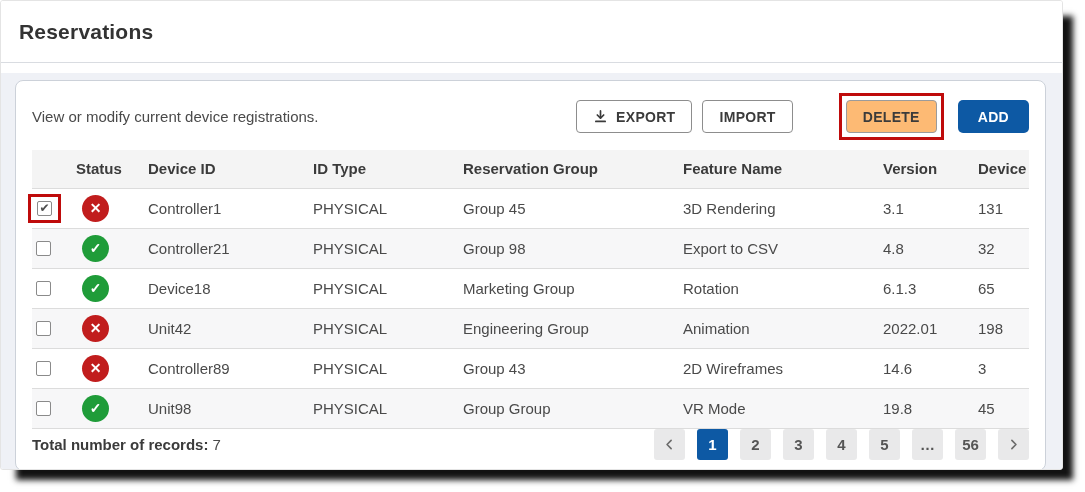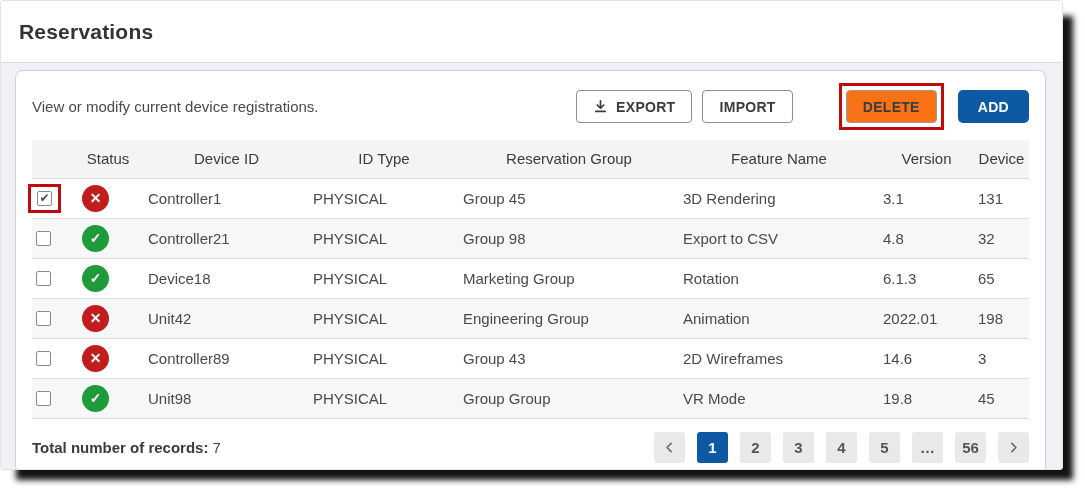--- a/index.html
+++ b/index.html
@@ -7,60 +7,60 @@
     --ink:#3b3b3b; --ink2:#4a4a4a; --line:#dcdcdc;
   }
   *{box-sizing:border-box; margin:0; padding:0;}
   html,body{width:1085px; height:492px; background:#fff; overflow:hidden;}
   body{font-family:"Liberation Sans", sans-serif;}
 
   .window{
     width:1063px; height:470px; background:#fff;
     border:1px solid #e4e4e4; border-radius:3px;
     box-shadow:13px 13px 6px -3px rgba(0,0,0,0.93);
-    display:flex; flex-direction:column; overflow:hidden;
+    display:flex; flex-direction:column; overflow:hidden;gap:10px;
   }
   .titlebar{height:62px; background:#fff; border-bottom:1px solid #d9dce1;
     display:flex; align-items:center; padding:0 18px; flex:none;}
   .titlebar h1{font-size:21px; font-weight:700; color:#333; letter-spacing:.2px;}
 
   .page{flex:1; background:#eff1f6; padding:7px 16px 13px 14px; display:flex;}
   .card{flex:1; background:#fff; border:1px solid #ccd1d9; border-radius:8px;
     padding:12px 16px 10px 16px; display:flex; flex-direction:column;}
 
   .card-top{display:flex; align-items:center; justify-content:space-between; min-height:40px;}
   .desc{font-size:15px; color:var(--ink2);}
   .actions{display:flex; align-items:center; gap:10px;}
   .btn{height:33px; display:inline-flex; align-items:center; justify-content:center;
     padding:0 16px; font-family:inherit; font-size:14px; font-weight:700; letter-spacing:.3px;
     color:var(--ink); background:#fff; border:1px solid #8d8d8d; border-radius:4px; cursor:pointer;}
   .btn .dl-icon{margin-right:8px; display:inline-flex;}
-  .btn-delete{background:#f97316; border-color:#9b9b9b;}
+  .btn-delete{background:#fdba74; border-color:#9b9b9b;}
   .btn-add{background:var(--accent); border:none; color:#fff; padding:10px 20px; border-radius:5px;}
   .ann-box{border:3px solid var(--ann); padding:4px; display:inline-flex; margin:0 4px 0 36px;}
 
   table{width:100%; border-collapse:collapse; margin-top:10px; table-layout:fixed;}
-  thead th{background:#f4f4f4; height:38px; font-size:15px; font-weight:400; color:var(--ink);
-    text-align:center; padding:0 4px; border-bottom:1px solid var(--line);}
+  thead th{background:#f4f4f4; height:38px; font-size:15px; font-weight:700; color:var(--ink);
+    text-align:left; padding:0 4px; border-bottom:1px solid var(--line);}
   tbody td{height:40px; font-size:15px; color:var(--ink2); padding:0 4px;
     border-bottom:1px solid var(--line); background:#fff;}
   tbody tr:nth-child(even) td{background:#f7f7f8;}
 
   .cb-wrap{display:flex; align-items:center; height:100%;}
   .cb{width:15px; height:15px; border:1px solid #8a8a8a; border-radius:2px; background:#fff;
     display:inline-flex; align-items:center; justify-content:center; cursor:pointer;
     font-size:12px; color:#4d4d4d; line-height:1;}
   .cb-ann{border:3px solid var(--ann); padding:4px 6px; display:inline-flex; margin-left:-8px;}
 
   .st{width:27px; height:27px; border-radius:50%; display:inline-flex; align-items:center;
     justify-content:center; color:#fff; font-size:14px; font-weight:700; line-height:1; margin-left:6px;}
   .st.ok{background:var(--ok);}
   .st.err{background:var(--err);}
 
-  .card-bottom{display:flex; align-items:center; justify-content:space-between; margin-top:13px;}
+  .card-bottom{display:flex; align-items:center; justify-content:space-between; }
   .total{font-size:15px; color:var(--ink);}
   .total b{font-weight:700;}
   .total span{font-weight:400; color:var(--ink2);}
   .pager{display:flex; align-items:center; gap:12px;}
   .pg{width:31px; height:31px; border:none; border-radius:3px; background:#e9e9ea;
     font-family:inherit; font-size:15px; font-weight:700; color:#555;
     display:inline-flex; align-items:center; justify-content:center; cursor:pointer;}
   .pg.active{background:var(--accent); color:#fff;}
   .pg svg{display:block;}
 </style>

